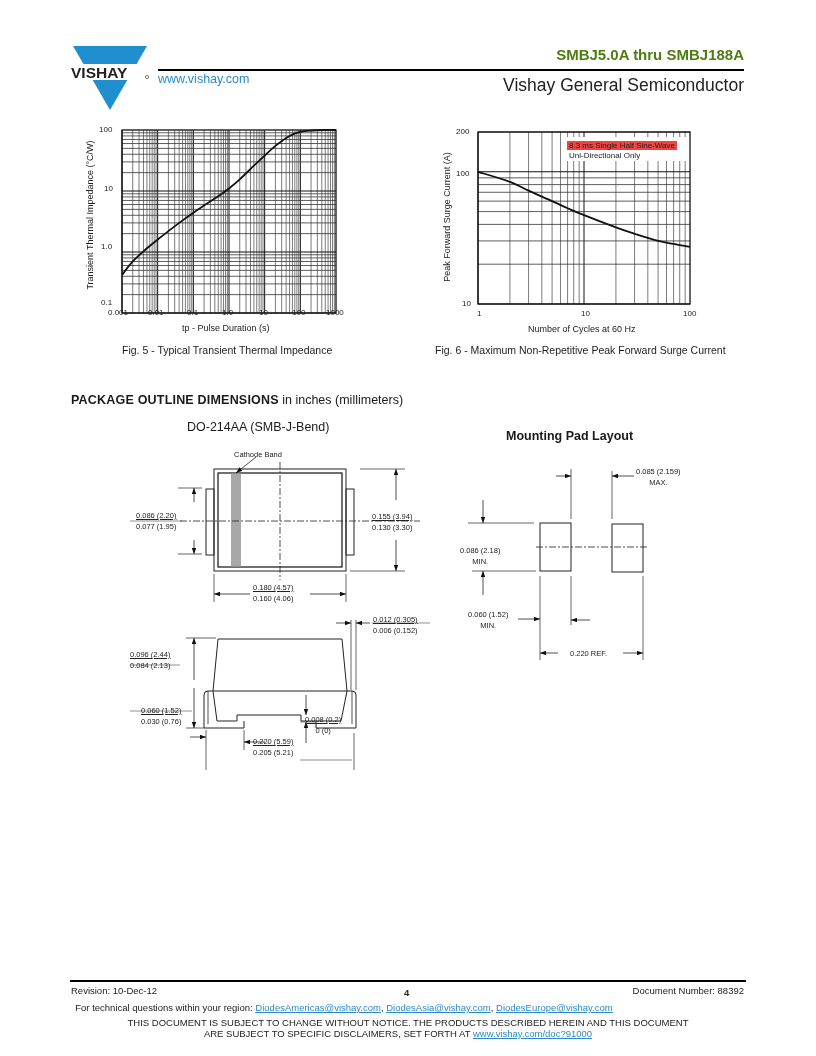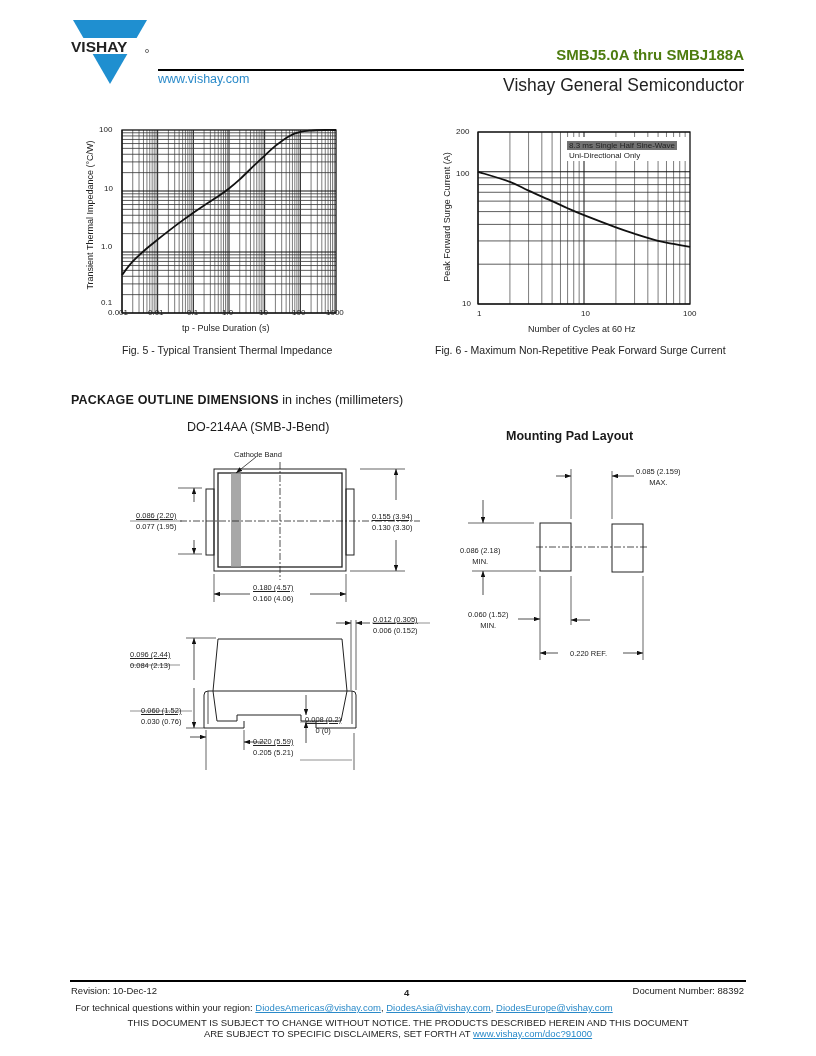--- a/index.html
+++ b/index.html
@@ -1,18 +1,18 @@
 <!DOCTYPE html>
 <html><head>
 <meta charset="utf-8">
 <style>
   html,body{margin:0;padding:0;background:#fff;}
   body{width:816px;height:1056px;position:relative;overflow:hidden;font-family:"Liberation Sans",sans-serif;color:#1a1a1a;}
   .abs{position:absolute;}
-  .logo{left:70px;top:20px;width:80px;height:64px;}
+  .logo{left:70px;top:46px;width:80px;height:64px;}
   .hdr-rule{left:158px;top:69px;width:586px;height:2px;background:#000;}
   .url{left:158px;top:72px;font-size:12.5px;color:#2a8ac9;}
   .title{right:72px;top:46px;font-size:15px;font-weight:bold;color:#4d7c0f;white-space:nowrap;}
   .subtitle{right:72px;top:75px;font-size:17.5px;color:#222;white-space:nowrap;}
   .fig-caption{font-size:10.5px;color:#222;white-space:nowrap;}
   .tick{font-size:8px;color:#222;white-space:nowrap;}
   .axis-label{font-size:9px;color:#222;white-space:nowrap;}
   .sect{left:71px;top:393px;font-size:12.5px;white-space:nowrap;}
   .sect b{font-weight:900;letter-spacing:0.2px;}
   .pkg-title{left:187px;top:420px;font-size:12.5px;font-weight:normal;white-space:nowrap;}
@@ -175,21 +175,21 @@
     <rect x="124" y="17" width="125" height="24" fill="#fff"></rect>
   </svg>
 <div class="abs tick" style="left:456px;top:127px;">200</div>
 <div class="abs tick" style="left:456px;top:169px;">100</div>
 <div class="abs tick" style="left:462px;top:299px;">10</div>
 <div class="abs tick" style="left:477px;top:309px;">1</div>
 <div class="abs tick" style="left:581px;top:309px;">10</div>
 <div class="abs tick" style="left:683px;top:309px;">100</div>
 <div class="abs axis-label" style="left:357px;top:212px;transform:rotate(-90deg);width:180px;text-align:center;">Peak Forward Surge Current (A)</div>
 <div class="abs axis-label" style="left:528px;top:324px;">Number of Cycles at 60 Hz</div>
-<div class="abs tick" style="left:567px;top:141px;background:#737373;padding:0 2px;">8.3 ms Single Half Sine-Wave</div>
+<div class="abs tick" style="left:567px;top:141px;background:#ef4444;padding:0 2px;">8.3 ms Single Half Sine-Wave</div>
 <div class="abs tick" style="left:567px;top:151px;background:#fff;padding:0 2px;">Uni-Directional Only</div>
 <div class="abs fig-caption" style="left:435px;top:344px;">Fig. 6 - Maximum Non-Repetitive Peak Forward Surge Current</div>
 
 <div class="abs sect"><b>PACKAGE OUTLINE DIMENSIONS</b><span> in inches (millimeters)</span></div>
 <div class="abs pkg-title">DO-214AA (SMB-J-Bend)</div>
 <div class="abs pad-title">Mounting Pad Layout</div>
 
 <svg class="abs" style="left:120px;top:440px;" width="320" height="330">
   <defs>
     <marker id="ah" markerWidth="8" markerHeight="6" refX="8" refY="3" orient="auto">

